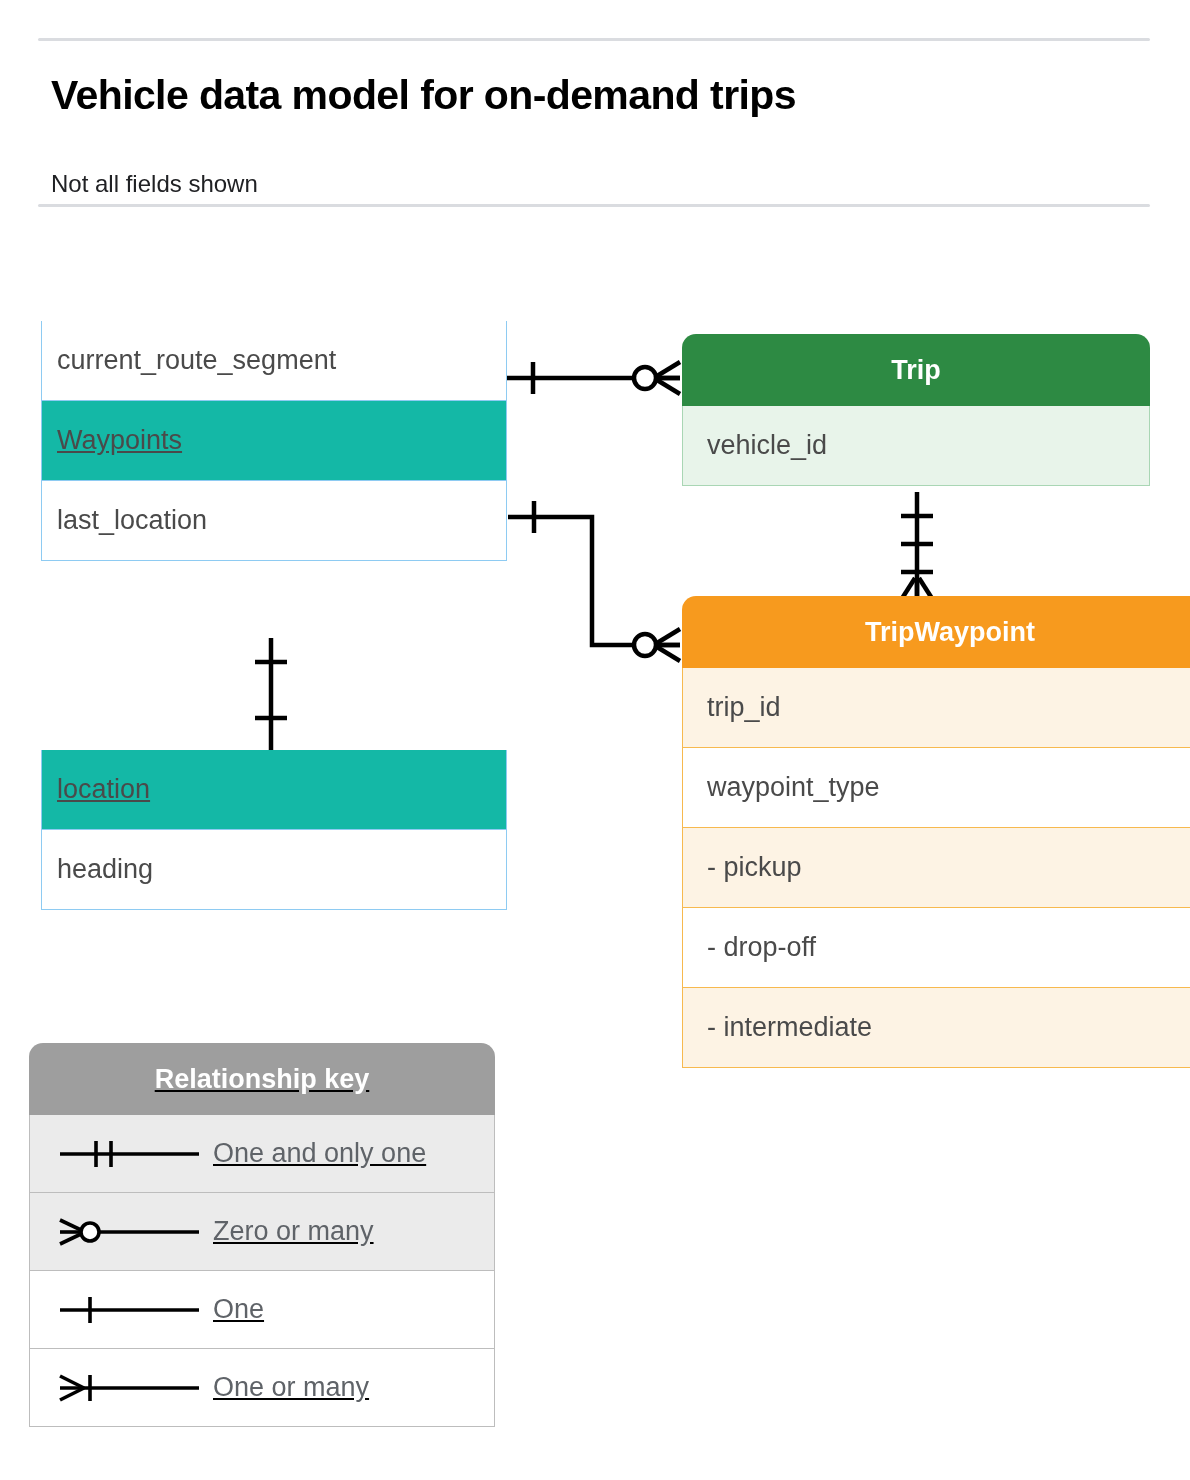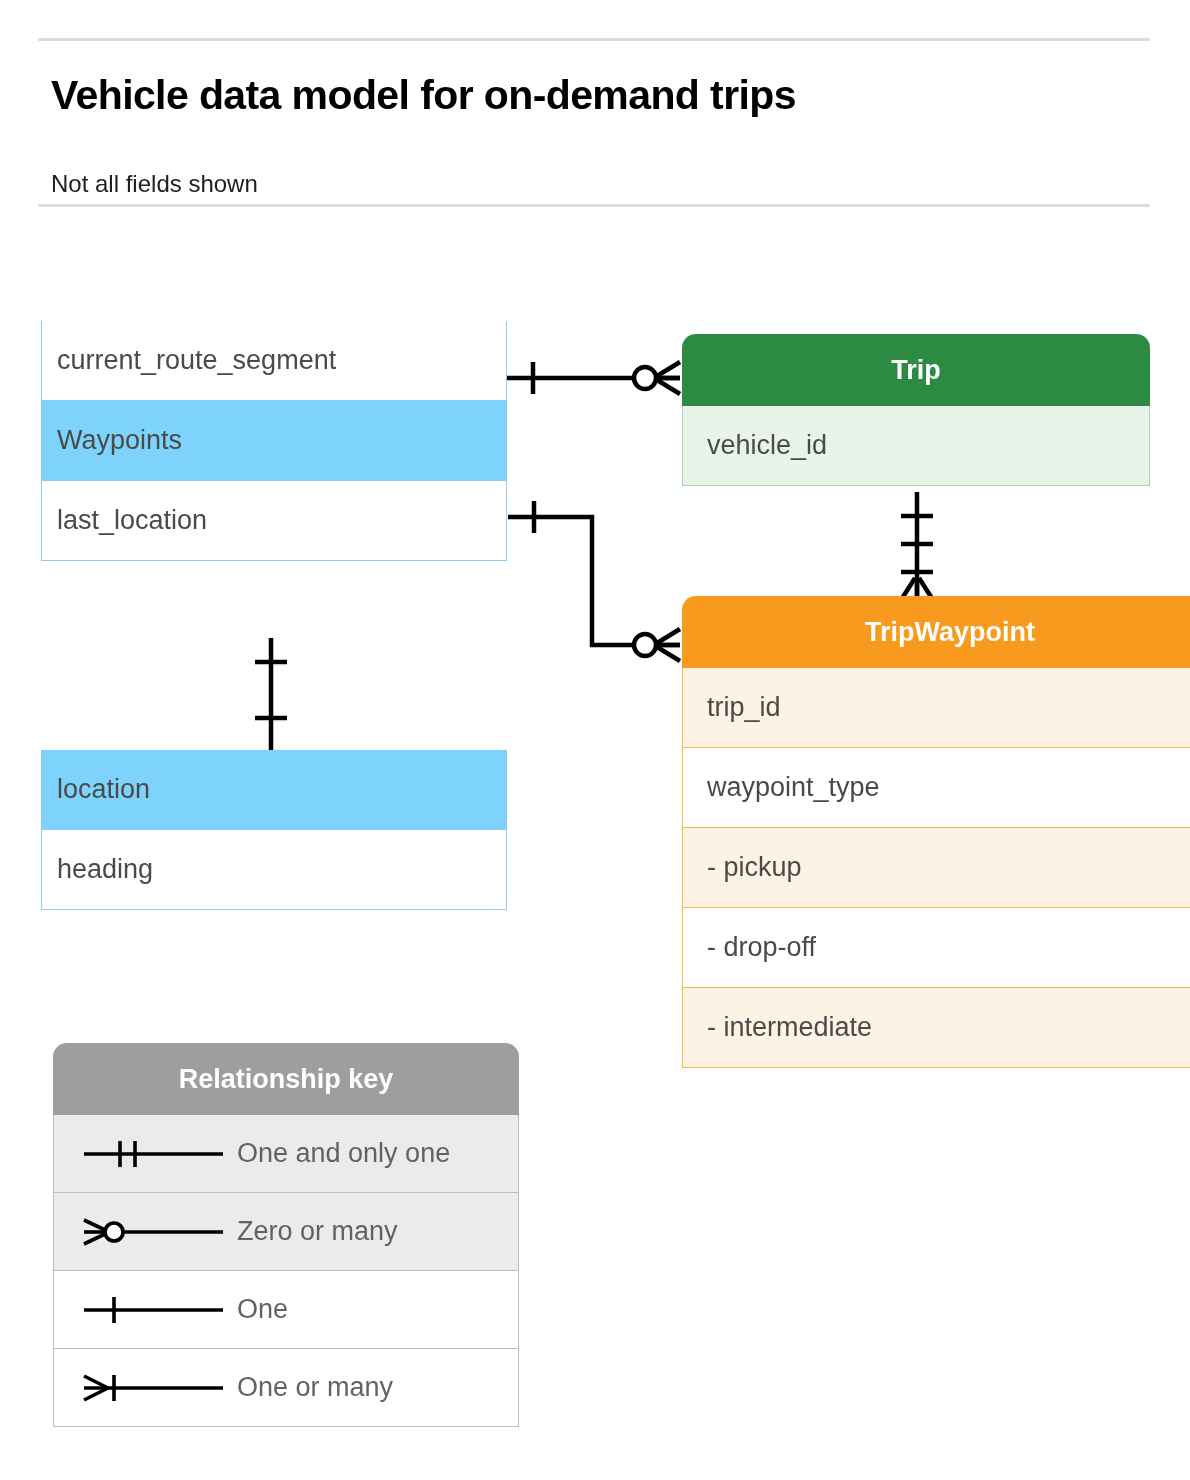--- a/index.html
+++ b/index.html
@@ -73,21 +73,21 @@
     padding-left: 24px;
     font-size: 27px;
     color: #4a4a4a;
     border-width: 0 1.6px 1.6px 1.6px;
     border-style: solid;
   }
 
   
   .e-blue .entity-header { background: #0288d8; }
   .e-blue .entity-row { border-color: #8ecbf2; background: #ffffff; padding-left: 15px; }
-  .e-blue .entity-row.tint { background: #7dd3fc; }
+  .e-blue .entity-row.tint { background: #14b8a6; text-decoration: underline; }
 
   
   .e-green .entity-header { background: #2d8a43; }
   .e-green .entity-row { border-color: #a9d6b4; background: #ffffff; }
   .e-green .entity-row.tint { background: #e8f4ea; }
 
   
   .e-orange .entity-header { background: #f79a1e; }
   .e-orange .entity-row { border-color: #f7b94e; background: #ffffff; }
   .e-orange .entity-row.tint { background: #fdf3e4; }
@@ -194,21 +194,21 @@
   <div class="entity-row tint">-  pickup</div>
   <div class="entity-row">-  drop-off</div>
   <div class="entity-row tint">-  intermediate</div>
 </div>
 
 <div class="entity e-blue" style="left:41px; top:750px; width:466px;">
   <div class="entity-row tint">location</div>
   <div class="entity-row">heading</div>
 </div>
 
-<div class="entity e-grey" style="left:53px; top:1043px; width:466px;">
+<div class="entity e-grey" style="left:29px; top:1043px; width:466px;text-decoration:underline;">
   <div class="entity-header">Relationship key</div>
 
   <div class="entity-row tint">
     <span class="legend-glyph">
       <svg width="150" height="40" viewBox="0 0 150 40" xmlns="http://www.w3.org/2000/svg">
         <g stroke="#000000" stroke-width="3.6" fill="none">
           <line x1="6" y1="20" x2="145" y2="20"></line>
           <line x1="42" y1="7" x2="42" y2="33"></line>
           <line x1="57" y1="7" x2="57" y2="33"></line>
         </g>

